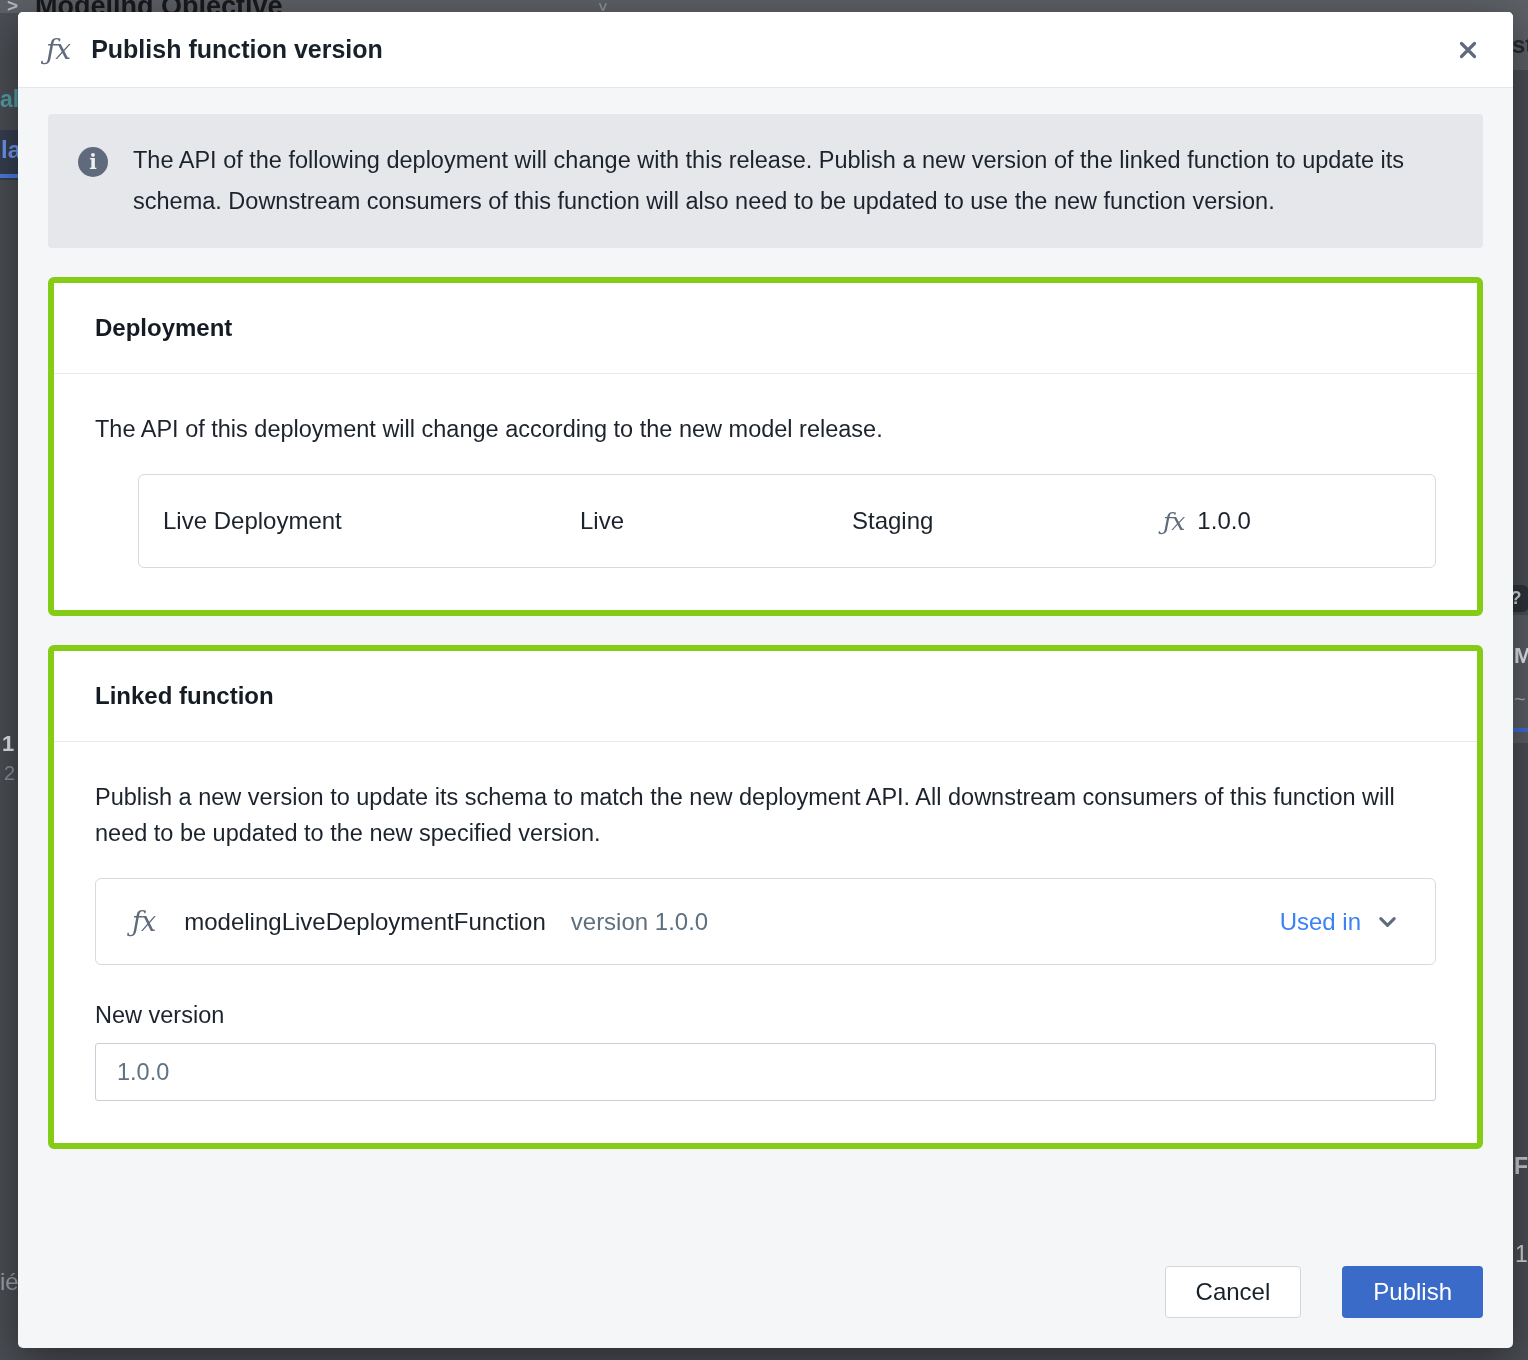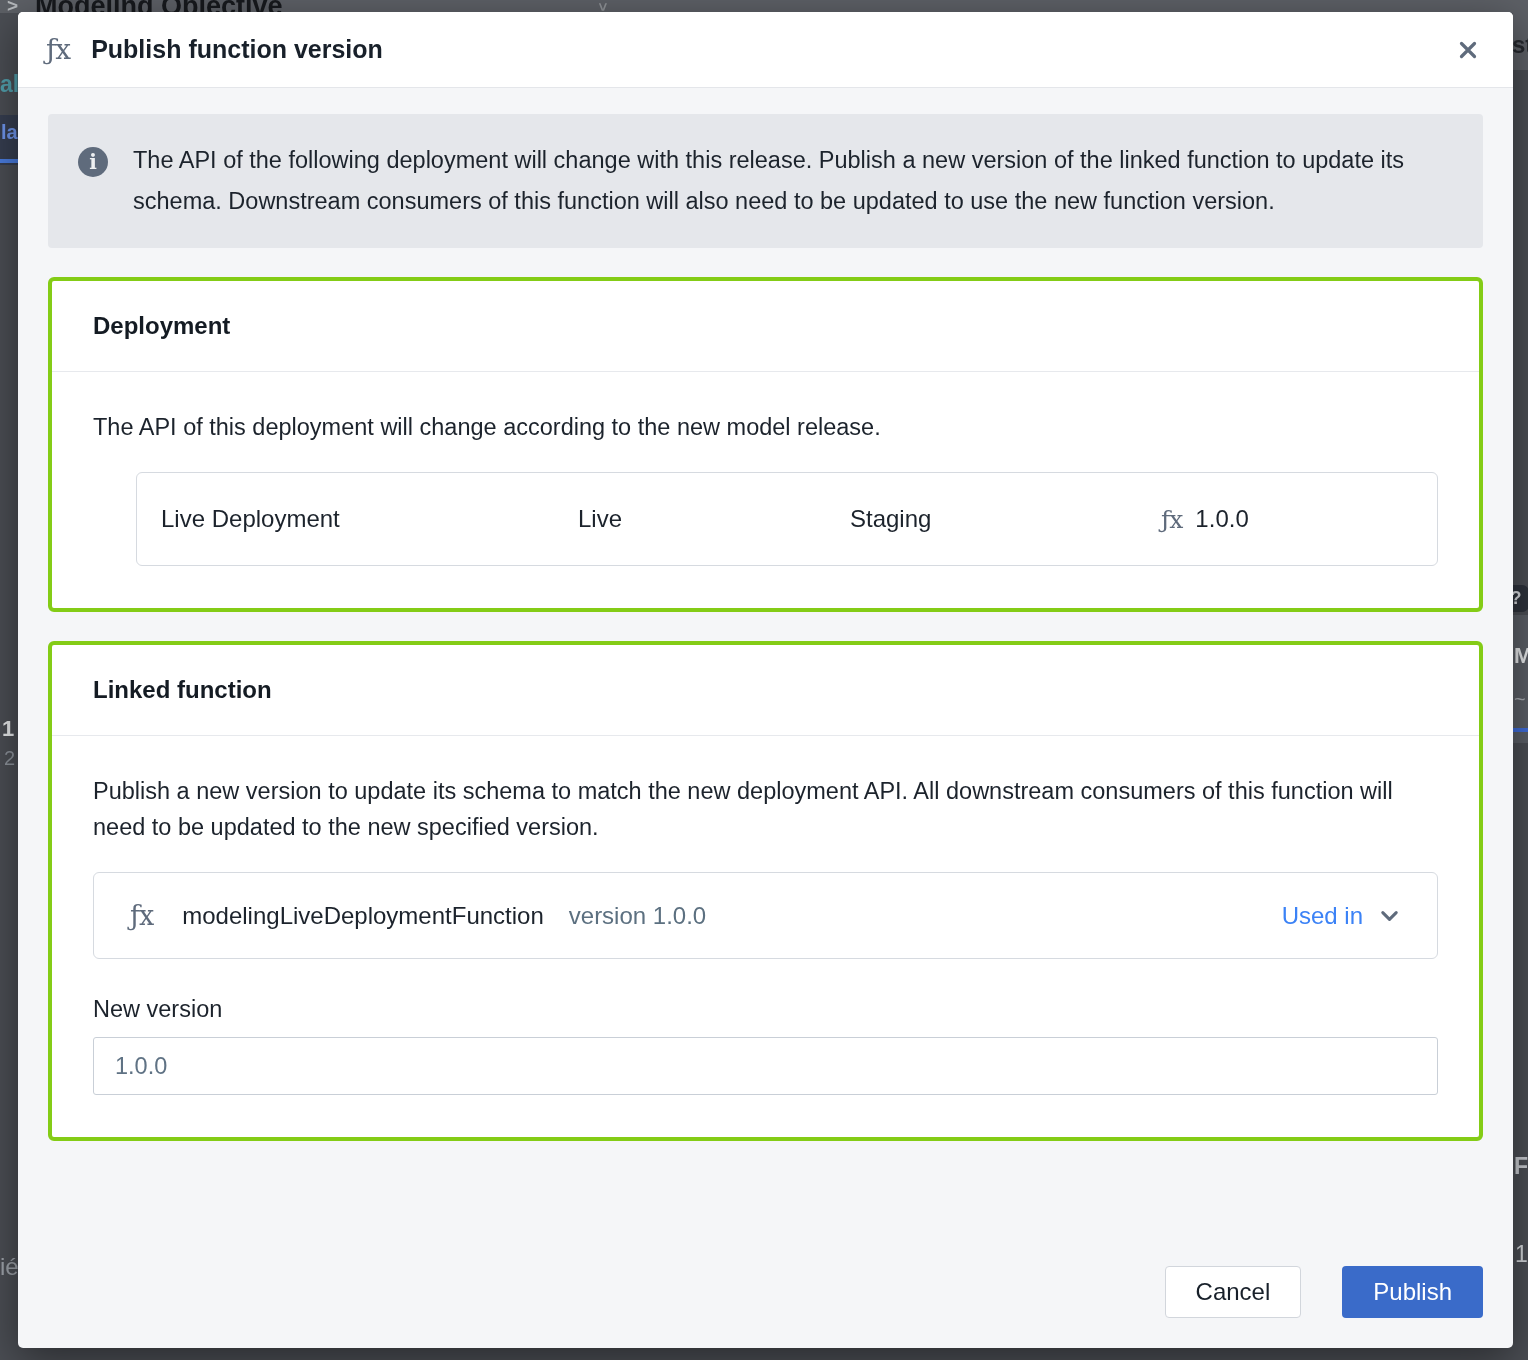--- a/index.html
+++ b/index.html
@@ -25,32 +25,32 @@
   .bg-page-title {
     position: absolute; left: 35px; top: -9px;
     font-size: 27px; font-weight: 700; color: #17191d; white-space: nowrap;
   }
   .bg-caret-select {
     position: absolute; left: 592px; top: -6px;
     font-size: 15px; font-weight: 700; color: #8f9297; letter-spacing: 3px;
     transform: rotate(90deg); transform-origin: center;
   }
   .edge-left {
-    position: absolute; left: 0; top: 13px; width: 18px; bottom: 0;
+    position: absolute; left: 0; top: 28px; width: 18px; bottom: 0;
     overflow: hidden; background: #4b4e54;
   }
   .edge-right {
     position: absolute; right: 0; top: 13px; width: 15px; bottom: 0;
     overflow: hidden; background: #4b4e54;
   }
   .edge-left span, .edge-right span { position: absolute; white-space: nowrap; }
   .frag-teal   { left: 0; top: 58px;  color: #52a0ad; font-size: 23px; font-weight: 700; }
   .navy-band   { position: absolute; left: 0; top: 102px; width: 18px; height: 50px; background: #363e50; }
   .navy-underline { position: absolute; left: 0; top: 146px; width: 18px; height: 4px; background: #4a7de0; }
-  .frag-blue   { left: 1px; top: 108px; color: #6f96ee; font-size: 20px; font-weight: 700; }
+  .frag-blue   { left: 1px; top: 108px; color: #6f96ee; font-size: 24px; font-weight: 700; }
   .frag-num1   { left: 2px; top: 703px; color: #e8eaec; font-size: 22px; font-weight: 700; }
   .frag-num2   { left: 4px; top: 734px; color: #8d939b; font-size: 20px; }
   .frag-ie     { left: 0; top: 1240px; color: #9ea3aa; font-size: 24px; }
   .right-topblock { position: absolute; left: 0; top: -13px; width: 15px; height: 70px; background: #5d6066; }
   .frag-st     { left: -1px; top: 18px; color: #26292e; font-size: 24px; font-weight: 700; }
   .right-band  { position: absolute; left: 0; top: 602px; width: 15px; height: 128px; background: #5b5f66; }
   .right-band-line { position: absolute; left: 0; top: 715px; width: 15px; height: 4px; background: #3f6cd8; }
   .help-badge  {
     left: -10px; top: 572px; width: 26px; height: 27px; background: #2e333c;
     border-radius: 7px; color: #d7dade; font-size: 18px; font-weight: 700;
@@ -69,21 +69,21 @@
     box-shadow: 0 12px 44px rgba(0,0,0,.45);
     display: flex; flex-direction: column;
   }
   .modal-header {
     flex: none; height: 76px;
     background: #ffffff; border-radius: 5px 5px 0 0;
     border-bottom: 1px solid #e4e6ea;
     display: flex; align-items: center; padding: 0 28px;
   }
   .fx-glyph {
-    font-family: "DejaVu Serif", serif; 
+    font-family: "DejaVu Serif", serif; font-style: italic;
     color: var(--icon_gray, #5f6b7c); letter-spacing: -1px;
   }
   .fx-header { font-size: 28px; }
   .modal-title {
     margin: 0 0 0 21px; font-size: 25px; font-weight: 700; color: #18202a;
   }
   .close-btn {
     margin-left: auto; width: 34px; height: 34px;
     background: transparent; border: none; padding: 0; cursor: pointer;
     display: flex; align-items: center; justify-content: center;
@@ -104,21 +104,21 @@
     color: #eef0f2; font-family: "DejaVu Serif", serif;
     font-size: 20px; font-weight: 700;
     display: flex; align-items: center; justify-content: center;
   }
   .callout-text {
     margin: 0; font-size: 23.5px; line-height: 41px; color: #1c232c;
     padding-right: 40px;
   }
 
   .card {
-    background: #ffffff; border: 4px solid #84cc16; border-radius: 6px;
+    background: #ffffff; border: 6px solid #84cc16; border-radius: 6px;
     margin-top: 29px;
   }
   .card-header { padding: 31px 41px; border-bottom: 1px solid #e7e9ed; }
   .card-header h2 { margin: 0; font-size: 24px; font-weight: 700; color: #141b23; }
   .card-body { padding: 37px 41px 42px; }
   .card-desc { margin: 0 0 27px; font-size: 23.5px; line-height: 36px; color: #1c232c; }
 
   .dep-row {
     border: 1px solid #d6dae0; border-radius: 6px; background: #ffffff;
     height: 94px; padding: 0 24px;

